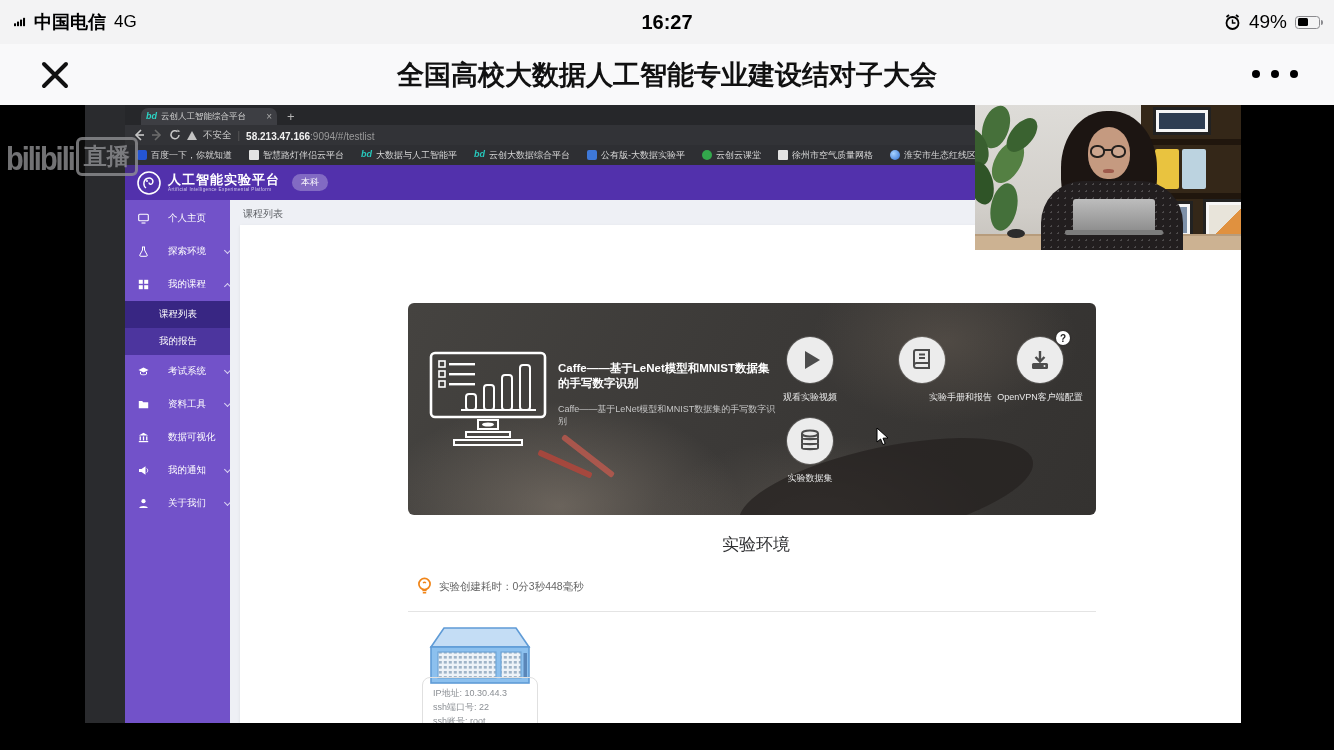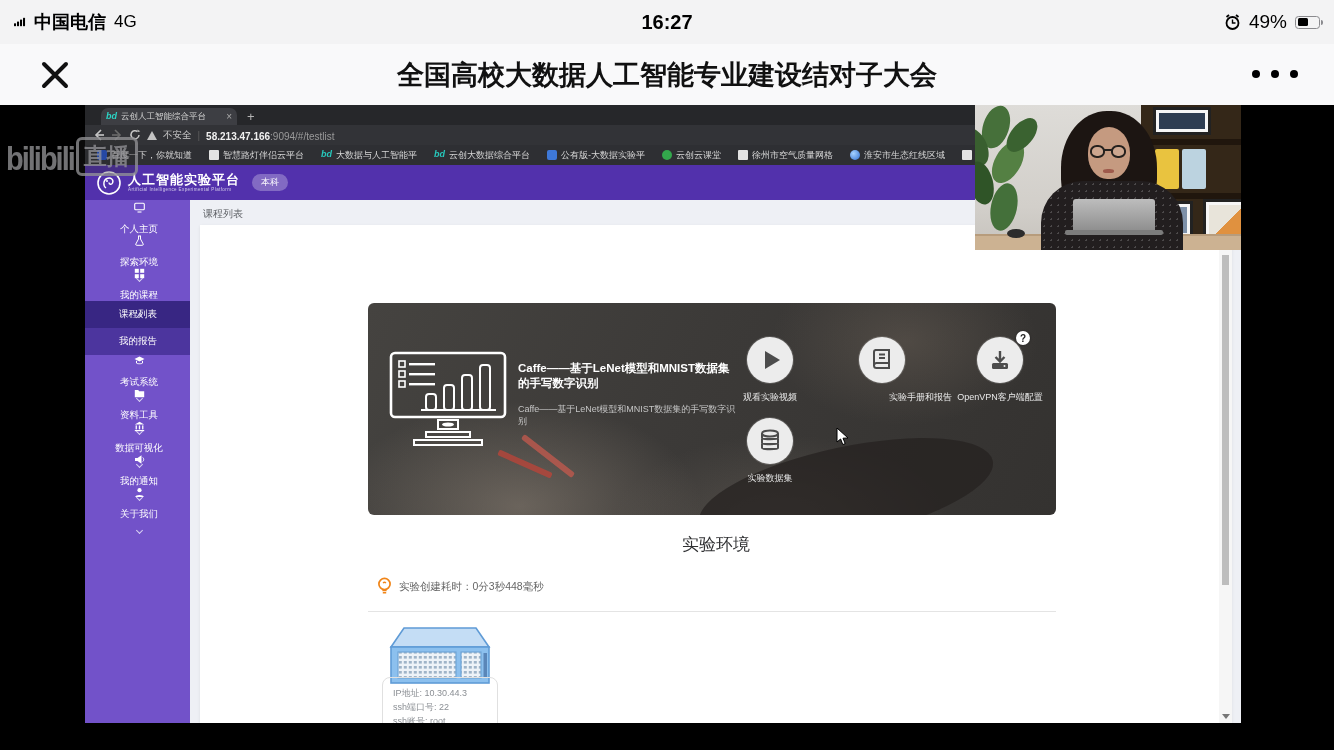--- a/index.html
+++ b/index.html
@@ -31,21 +31,21 @@
   
   .video-area { position:absolute; left:0; top:105px; width:1334px; height:645px; background:#000; }
 
   
   .watermark { position:absolute; left:6px; top:32px; z-index:30; display:flex; align-items:flex-end; opacity:.8; }
   .wm-brand { font-size:29px; font-weight:bold; color:#8f8f92; letter-spacing:-2px; transform:scaleY(1.15); }
   .wm-badge { margin-left:2px; border:3px solid #8f8f92; border-radius:6px; color:#8f8f92;
     font-size:23px; font-weight:bold; padding:1px 5px; background:rgba(40,40,40,.35); }
 
   
-  .share { position:absolute; left:85px; top:0; width:1156px; height:618px; background:#2a2b2e; overflow:hidden; }
+  .share { position:absolute; left:85px; top:0; width:1156px; height:618px; background:#2a2b2e; overflow:hidden;padding-left:40px; }
 
   .tabbar { position:relative; height:20px; background:#26272a; }
   .tab { position:absolute; left:16px; bottom:0; width:136px; height:17px; background:#3d3e43;
     border-radius:7px 7px 0 0; display:flex; align-items:center; padding:0 5px; gap:4px; }
   .tab-fav { color:#2bd4c5; font-weight:bold; font-style:italic; font-size:9px; line-height:1; }
   .tab-title { flex:1; font-size:8.5px; color:#d3d3d3; white-space:nowrap; overflow:hidden; }
   .tab-close { color:#a9a9a9; font-size:10px; line-height:1; cursor:pointer; }
   .newtab { position:absolute; left:162px; bottom:1px; color:#b5b5b5; font-size:13px; cursor:pointer; }
 
   .urlbar { height:20px; background:#323337; display:flex; align-items:center; padding:0 8px; gap:6px; }
@@ -74,21 +74,21 @@
   .logo { width:24px; height:24px; flex:none; }
   .brand { margin-left:7px; color:#fff; }
   .brand-title { font-size:13px; font-weight:bold; letter-spacing:1px; line-height:14px; }
   .brand-sub { font-size:4.5px; color:rgba(255,255,255,.72); letter-spacing:.4px; }
   .badge { margin-left:12px; background:rgba(255,255,255,.28); color:#fff; font-size:9px;
     padding:2px 9px; border-radius:9px; }
 
   
   .app-body { display:flex; height:523px; }
   .sidebar { width:105px; background:#7252c9; flex:none; color:#fff; padding-top:2px; }
-  .side-item { height:33px; display:flex; align-items:center; padding:0 10px 0 13px; gap:10px; cursor:pointer;flex-direction:column; }
+  .side-item { height:33px; display:flex; align-items:center; padding:0 10px 0 13px; gap:19px; cursor:pointer; }
   .side-item svg { flex:none; }
   .side-label { font-size:9.5px; flex:1; white-space:nowrap; }
   .chev { width:5px; height:5px; border-right:1.4px solid #d9d2f2; border-bottom:1.4px solid #d9d2f2;
     transform:rotate(45deg); margin-top:-3px; flex:none; }
   .chev.up { transform:rotate(-135deg); margin-top:3px; }
   .submenu { background:#4c359e; }
   .sub-item { height:27px; display:flex; align-items:center; padding-left:34px; font-size:9.5px; cursor:pointer; }
   .sub-item.active { background:#382683; }
 
   .main { flex:1; background:#eef0f5; position:relative; overflow:hidden; }

